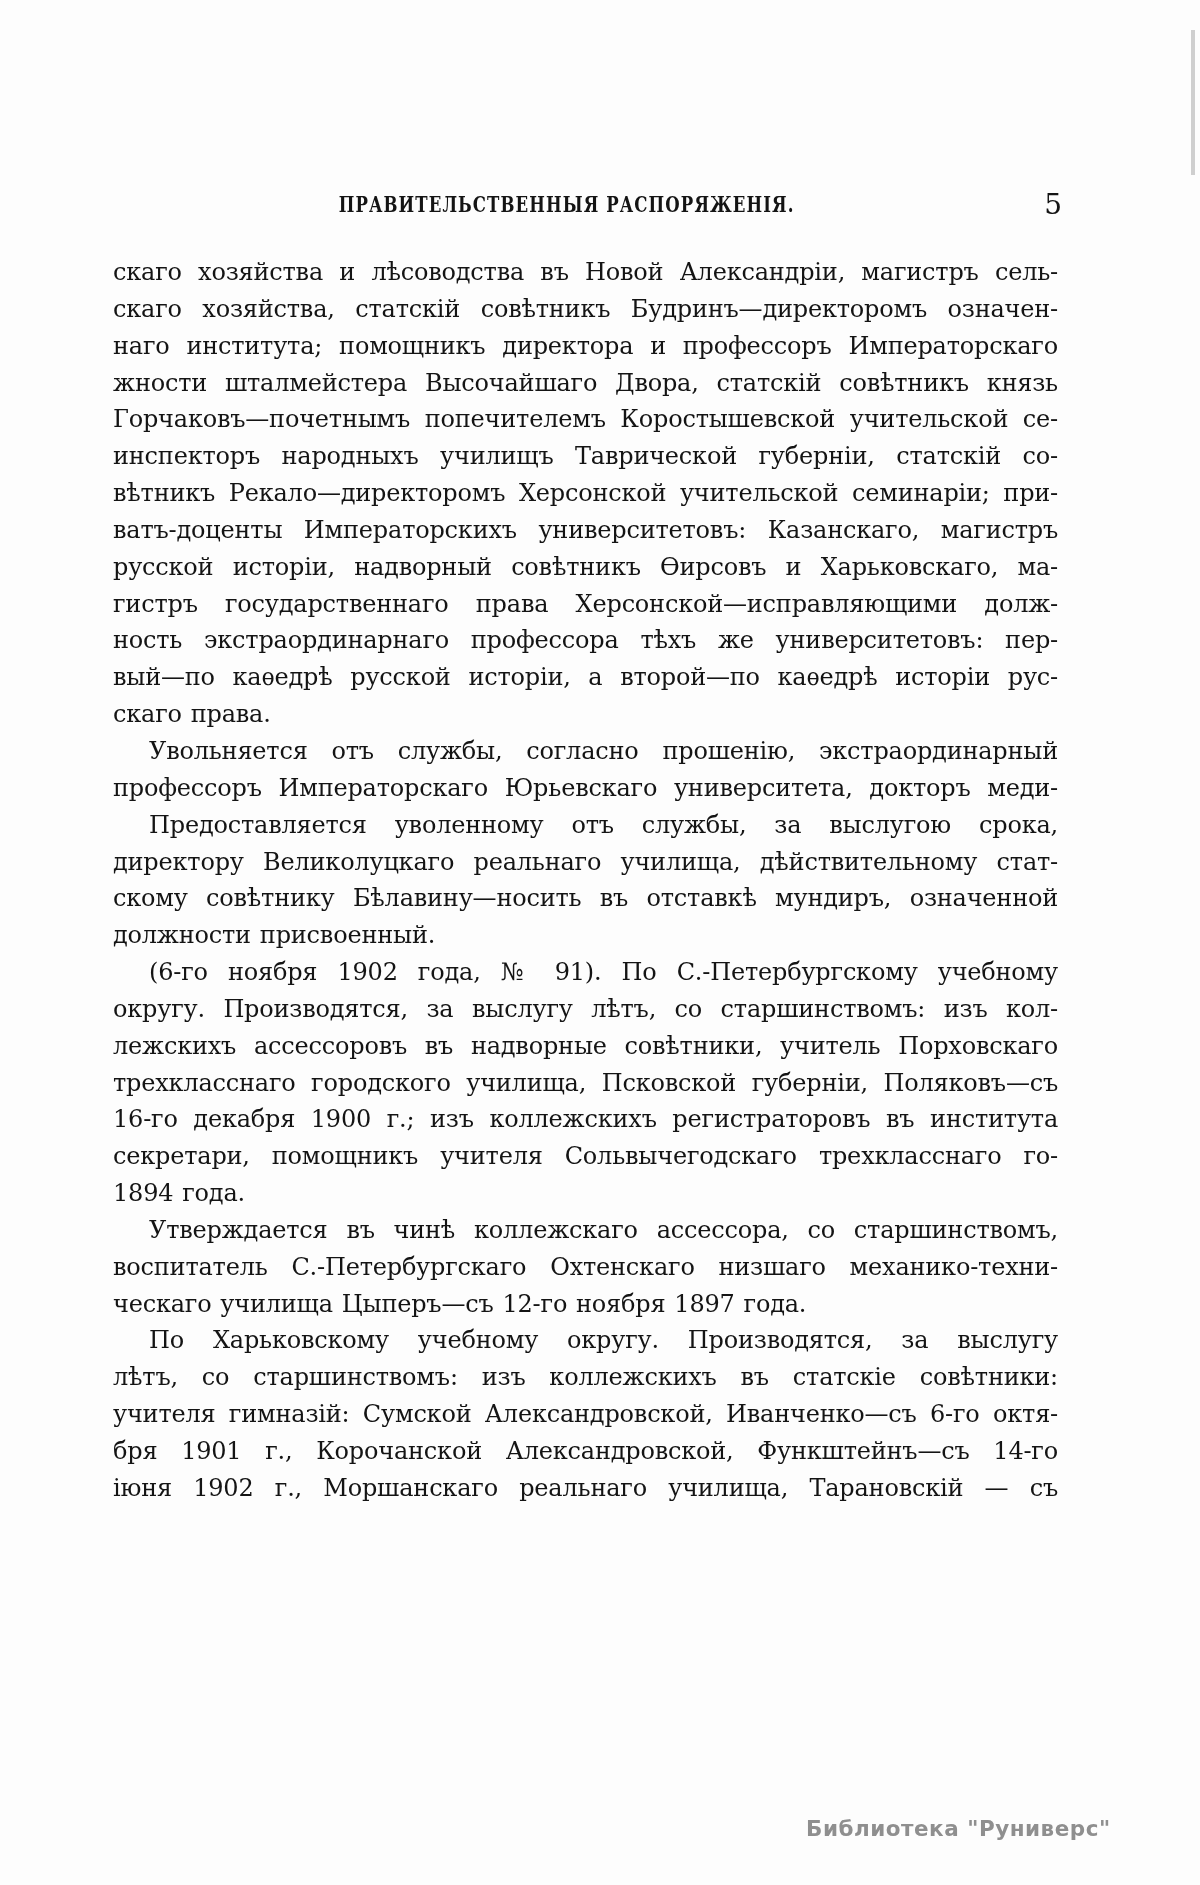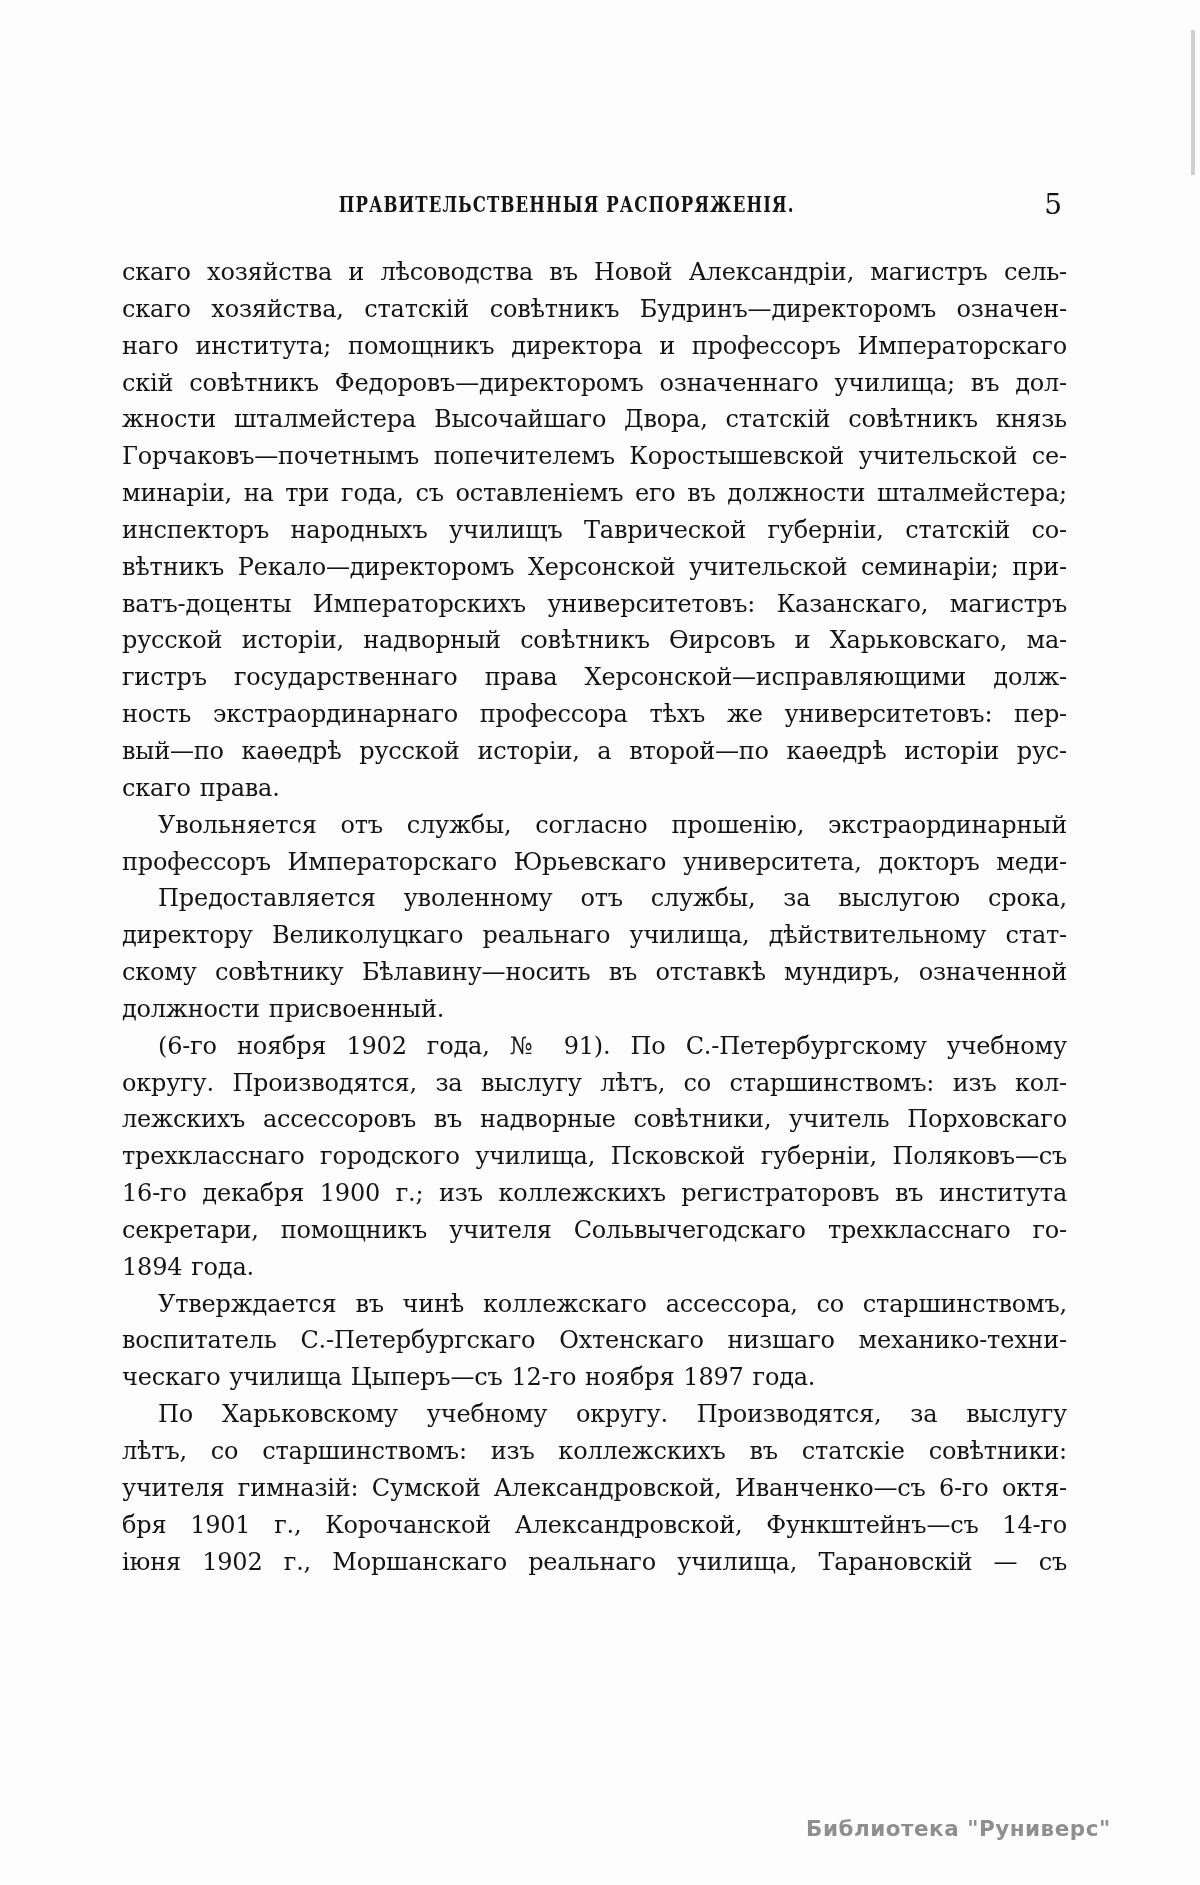--- a/index.html
+++ b/index.html
@@ -36,21 +36,21 @@
     transform-origin: center;
     white-space: nowrap;
   }
   .page-number {
     position: absolute;
     right: 10px; top: -2px;
     font-size: 28px;
   }
   .text-block {
     position: absolute;
-    top: 254px; left: 122px; width: 945px;
+    top: 254px; left: 113px; width: 945px;
   }
   .line {
     text-align: justify;
     text-align-last: justify;
     line-height: 36.85px;
     height: 36.85px;
     overflow: hidden;
     font-size: 24px;
     letter-spacing: -0.2px;
     word-spacing: 1.5px;
@@ -79,24 +79,22 @@
     <div class="header-title">
       <span class="header-title-inner">ПРАВИТЕЛЬСТВЕННЫЯ РАСПОРЯЖЕНІЯ.</span>
     </div>
     <span class="page-number">5</span>
   </div>
 
   <div class="text-block" id="text-block">
       <div class="line"><span>скаго хозяйства и лѣсоводства въ Новой Александріи, магистръ сель-</span></div>
       <div class="line"><span>скаго хозяйства, статскій совѣтникъ </span><span class="it">Будринъ</span><span>—директоромъ означен-</span></div>
       <div class="line"><span>наго института; помощникъ директора и профессоръ Императорскаго</span></div>
-      <div class="line"><span>скій совѣтникъ </span><span class="it">Федоровъ</span><span>—директоромъ означеннаго училища; въ дол-</span></div>
       <div class="line"><span>жности шталмейстера Высочайшаго Двора, статскій совѣтникъ князь</span></div>
       <div class="line"><span class="it">Горчаковъ</span><span>—почетнымъ попечителемъ Коростышевской учительской се-</span></div>
-      <div class="line"><span>минаріи, на три года, съ оставленіемъ его въ должности шталмейстера;</span></div>
       <div class="line"><span>инспекторъ народныхъ училищъ Таврической губерніи, статскій со-</span></div>
       <div class="line"><span>вѣтникъ </span><span class="it">Рекало</span><span>—директоромъ Херсонской учительской семинаріи; при-</span></div>
       <div class="line"><span>ватъ-доценты Императорскихъ университетовъ: Казанскаго, магистръ</span></div>
       <div class="line"><span>русской исторіи, надворный совѣтникъ </span><span class="it">Ѳирсовъ</span><span> и Харьковскаго, ма-</span></div>
       <div class="line"><span>гистръ государственнаго права </span><span class="it">Херсонской</span><span>—исправляющими долж-</span></div>
       <div class="line"><span>ность экстраординарнаго профессора тѣхъ же университетовъ: пер-</span></div>
       <div class="line"><span>вый—по каѳедрѣ русской исторіи, а второй—по каѳедрѣ исторіи рус-</span></div>
       <div class="line para-end"><span>скаго права.</span></div>
       <div class="line indent"><span class="it">Увольняется отъ службы, согласно прошенію,</span><span> экстраординарный</span></div>
       <div class="line"><span>профессоръ Императорскаго Юрьевскаго университета, докторъ меди-</span></div>

